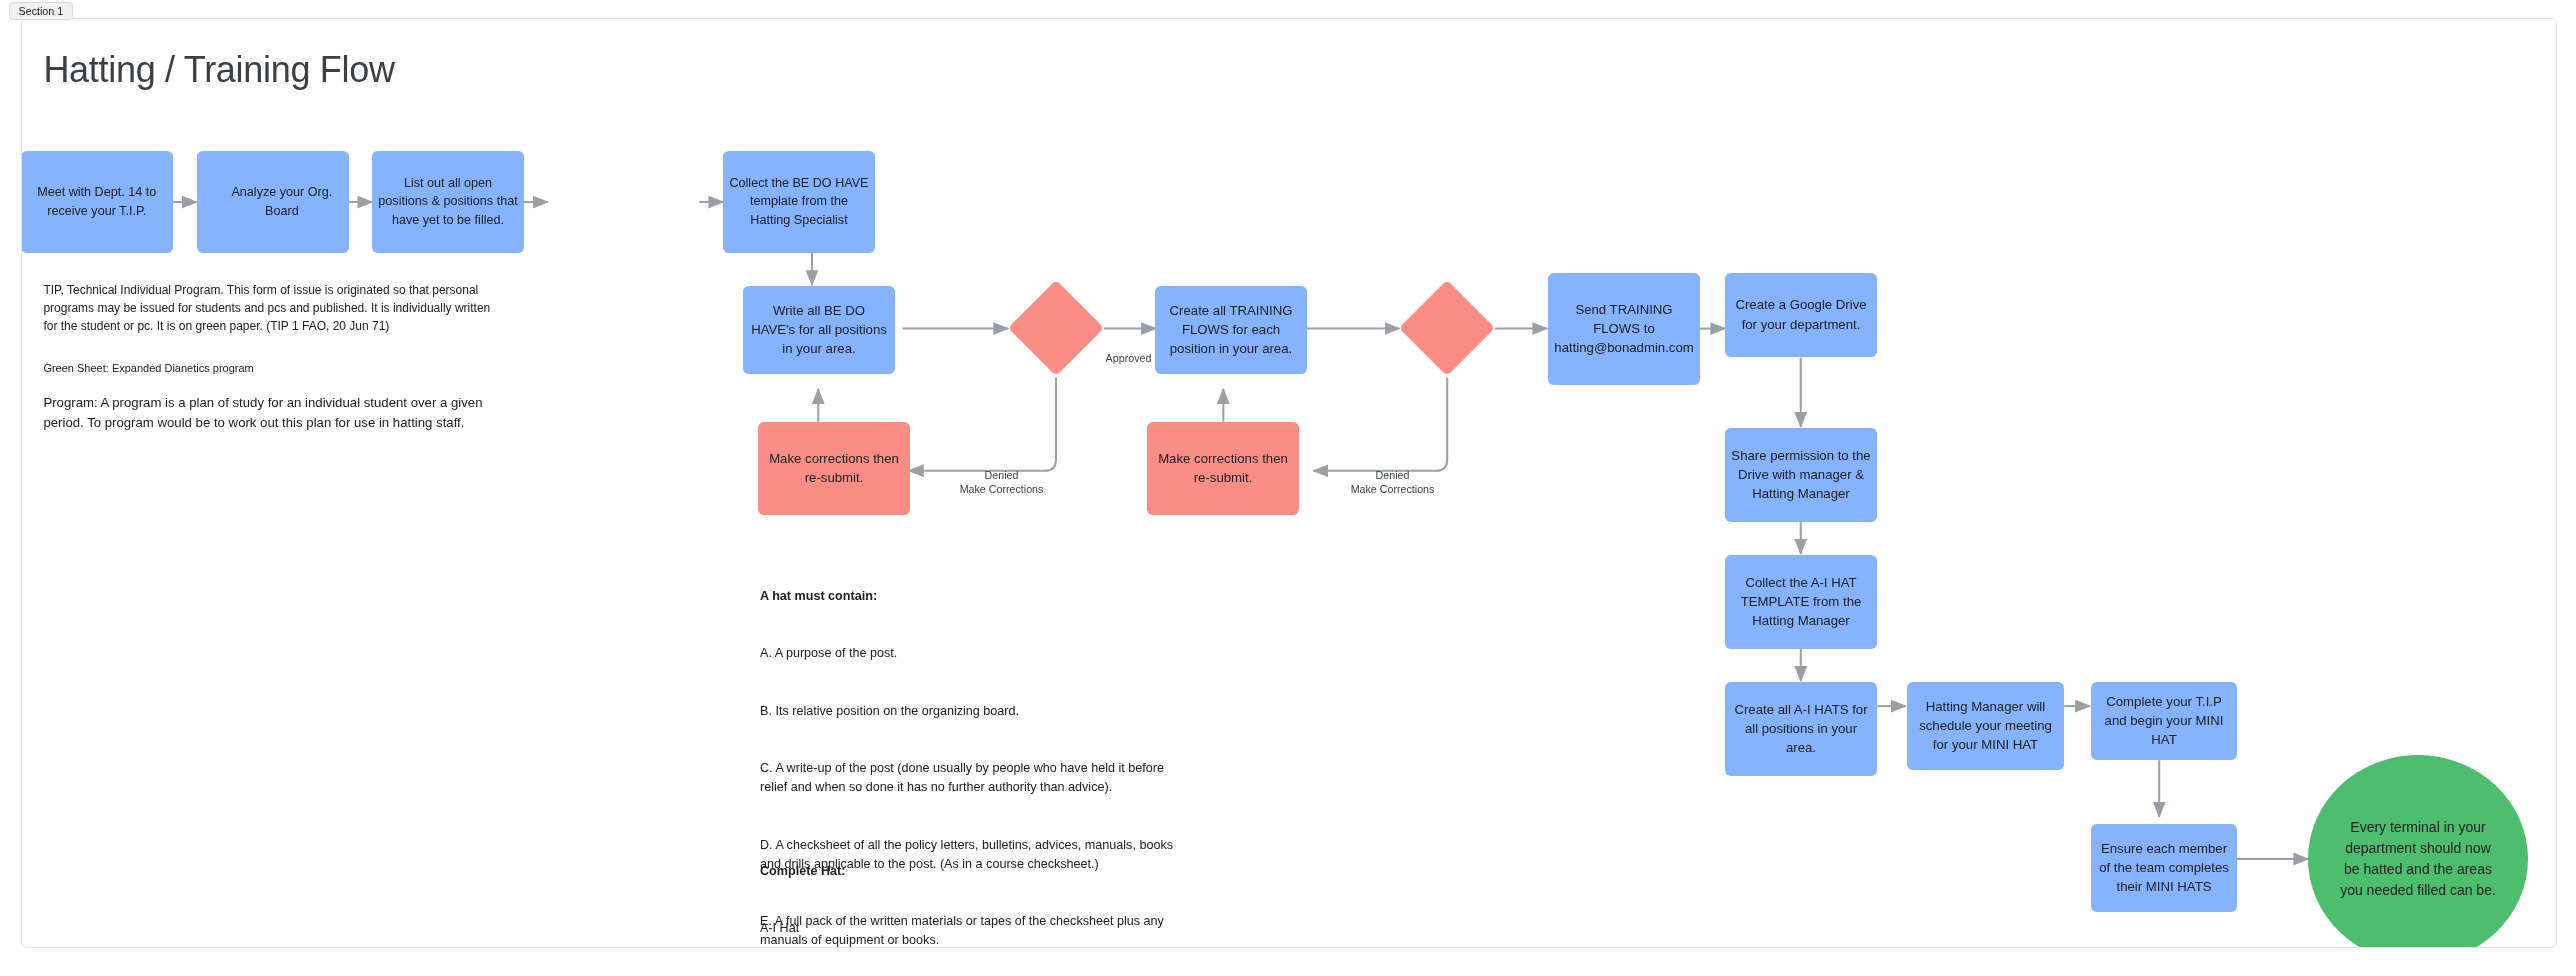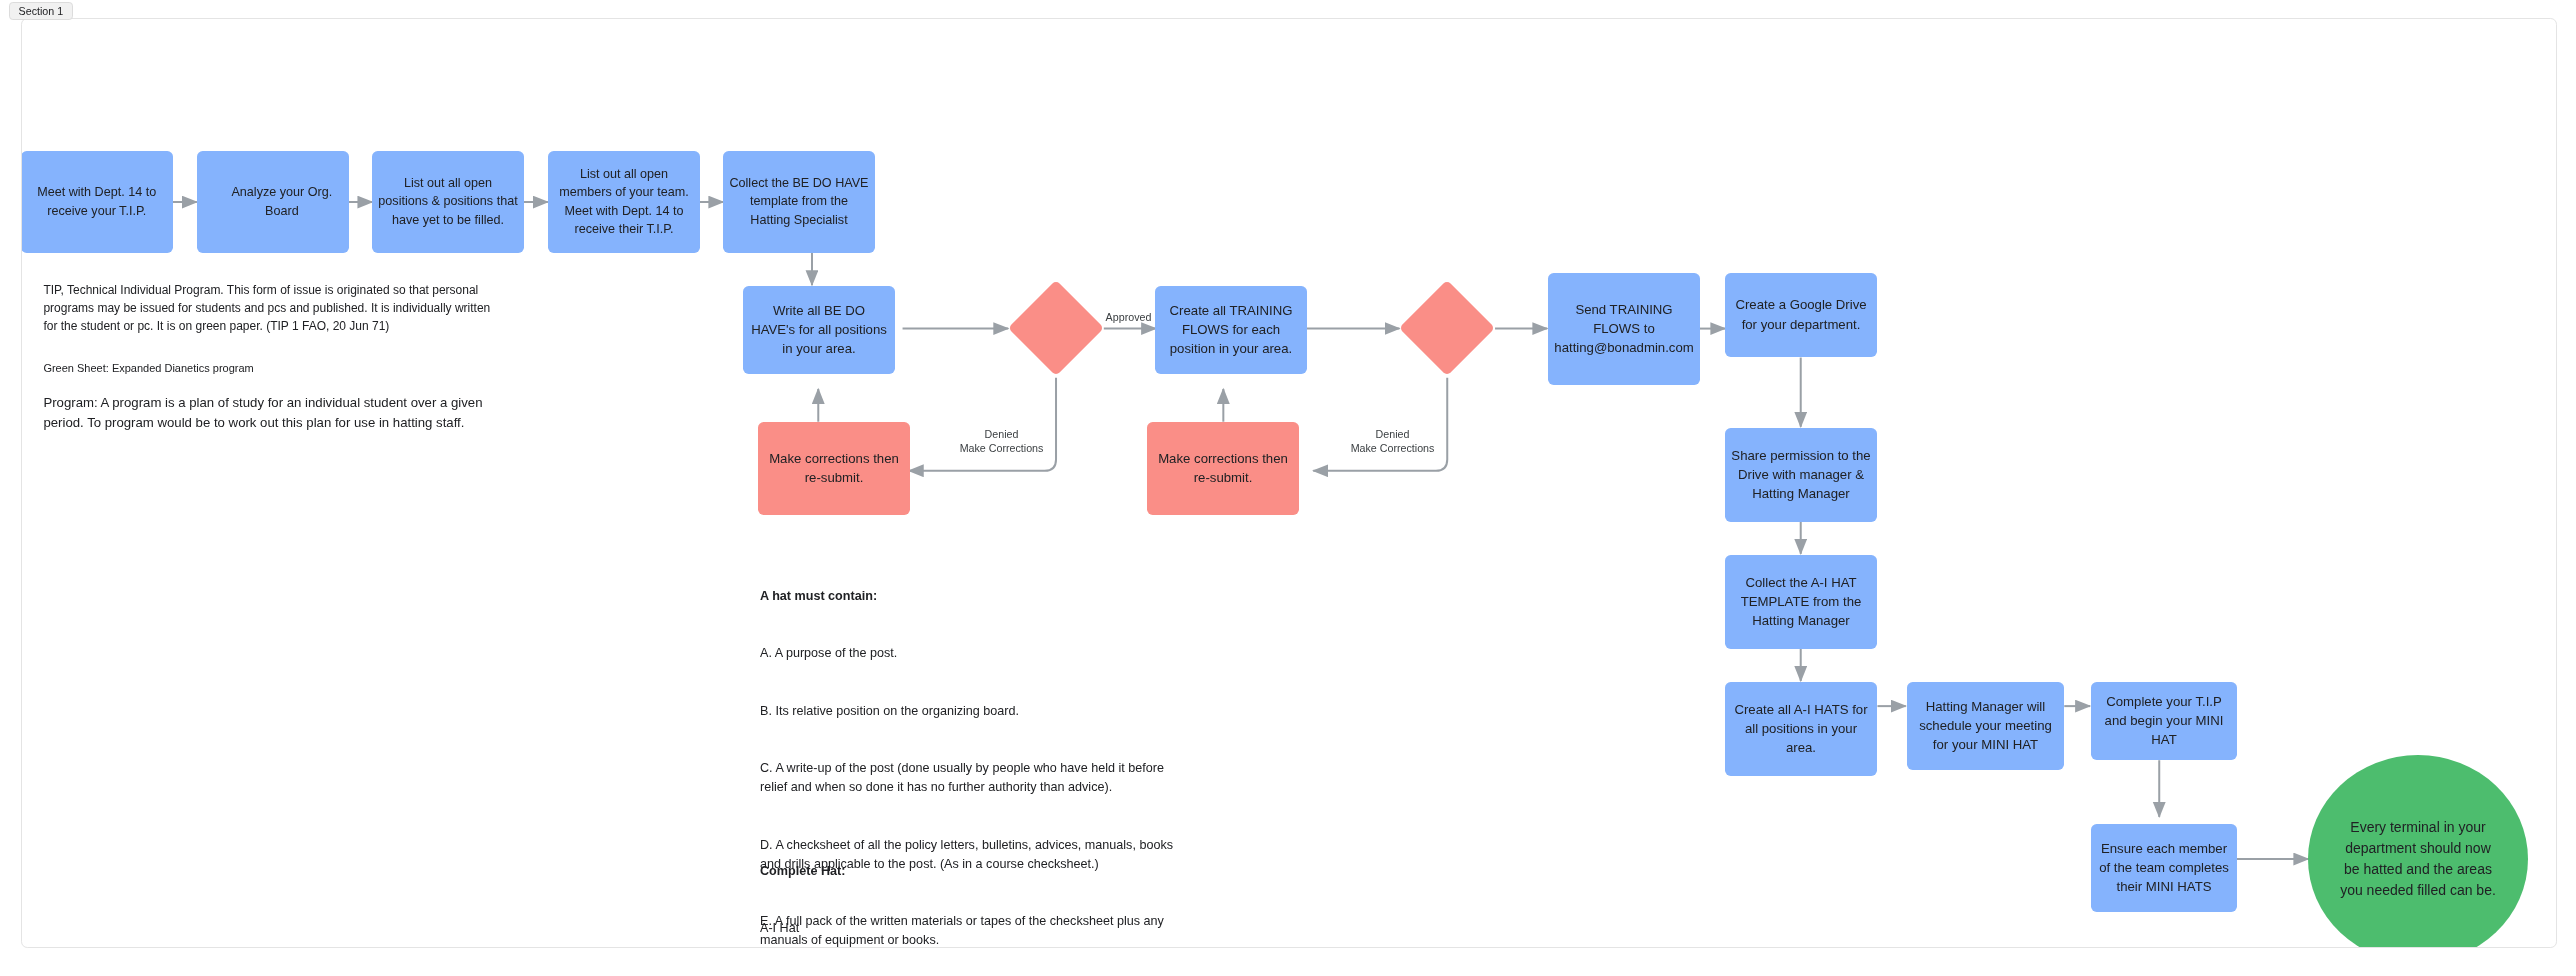--- a/index.html
+++ b/index.html
@@ -101,20 +101,21 @@
     white-space: pre-wrap;
   }
 
   
   .edge-label {
     position: absolute;
     color: #3c4043;
     text-align: center;
     line-height: 1.35;
     white-space: pre-line;
+    margin-top: 41px;
   }
   
   #edges {
     position: absolute;
     left: 0; top: 0;
     width: 2536px;
     height: 930px;
     pointer-events: none;
   }
 </style>
@@ -122,20 +123,21 @@
 <body>
 
 <div id="root">
 
   <div id="section-tab">
     <span>Section 1</span>
   </div>
 
   <div id="canvas">
 
+    <div id="title">Hatting / Training Flow</div>
 
     <svg id="edges" viewBox="0 0 4032 1478" preserveAspectRatio="none">
       <defs>
         <marker id="arw" markerWidth="9" markerHeight="9" refX="7.4" refY="3.2" orient="auto" markerUnits="strokeWidth">
           <path d="M0,0 L8,3.2 L0,6.4 z" fill="#9aa0a6"></path>
         </marker>
       </defs>
       <g stroke="#9aa0a6" stroke-width="3.2" fill="none" marker-end="url(#arw)">
 
         <path d="M 240,291 L 278,291"></path>
@@ -184,23 +186,20 @@
     </div>
 
     <div class="node blue" style="left:175px; top:132px; width:152px; height:102px; font-size:12.6px;padding-left:24px;">
       <span class="node-text">Analyze your Org. Board</span>
     </div>
 
     <div class="node blue" style="left:350px; top:132px; width:152px; height:102px; font-size:12.6px;">
       <span class="node-text">List out all open positions &amp; positions that have yet to be filled.</span>
     </div>
 
-    <div class="node blue" style="left:526px; top:132px; width:152px; height:102px; font-size:12.6px;">
-      <span class="node-text">List out all open members of your team. Meet with Dept. 14 to receive their T.I.P.</span>
-    </div>
 
     <div class="node blue" style="left:701px; top:132px; width:152px; height:102px; font-size:12.6px;">
       <span class="node-text">Collect the BE DO HAVE template from the Hatting Specialist</span>
     </div>
 
     <div class="node blue" style="left:721px; top:267px; width:152px; height:88px; font-size:13.2px;">
       <span class="node-text">Write all BE DO HAVE's for all positions in your area.</span>
     </div>
 
     <div class="diamond" style="left:1000px; top:275px; width:68px; height:68px;"></div>

